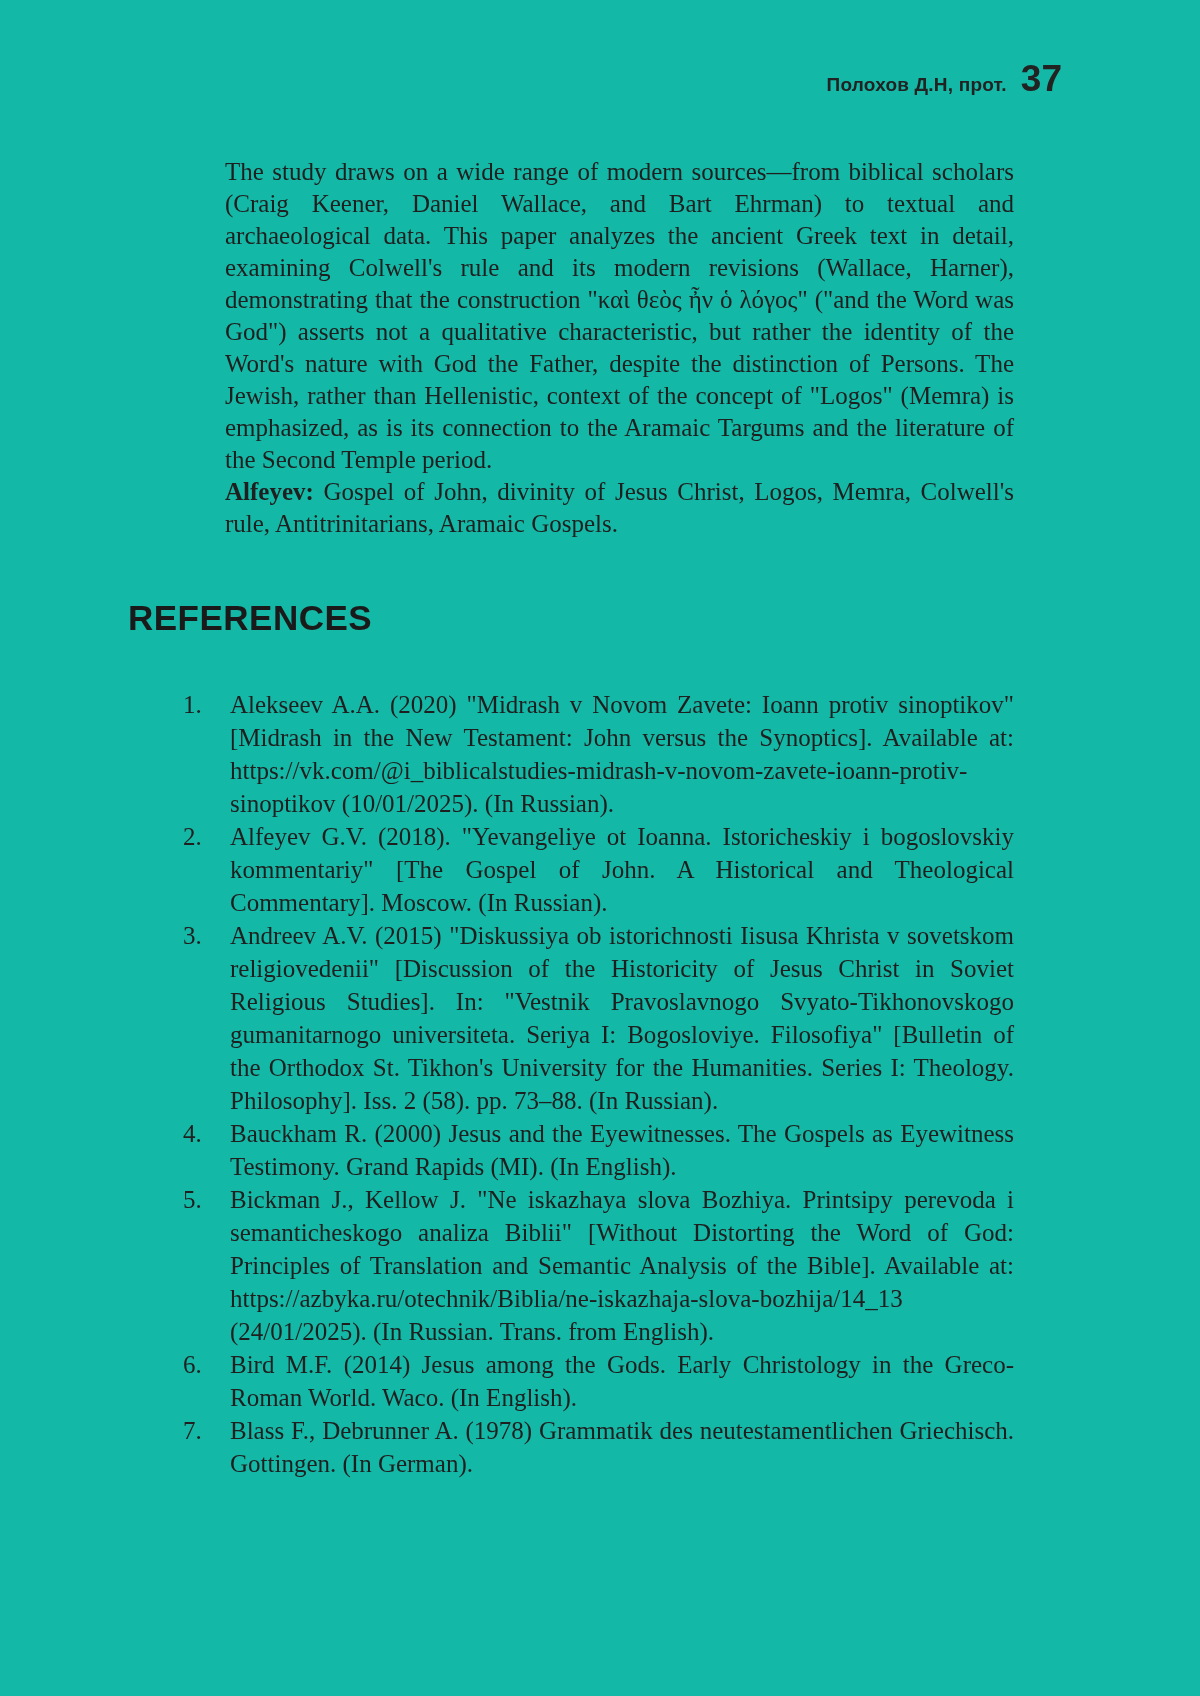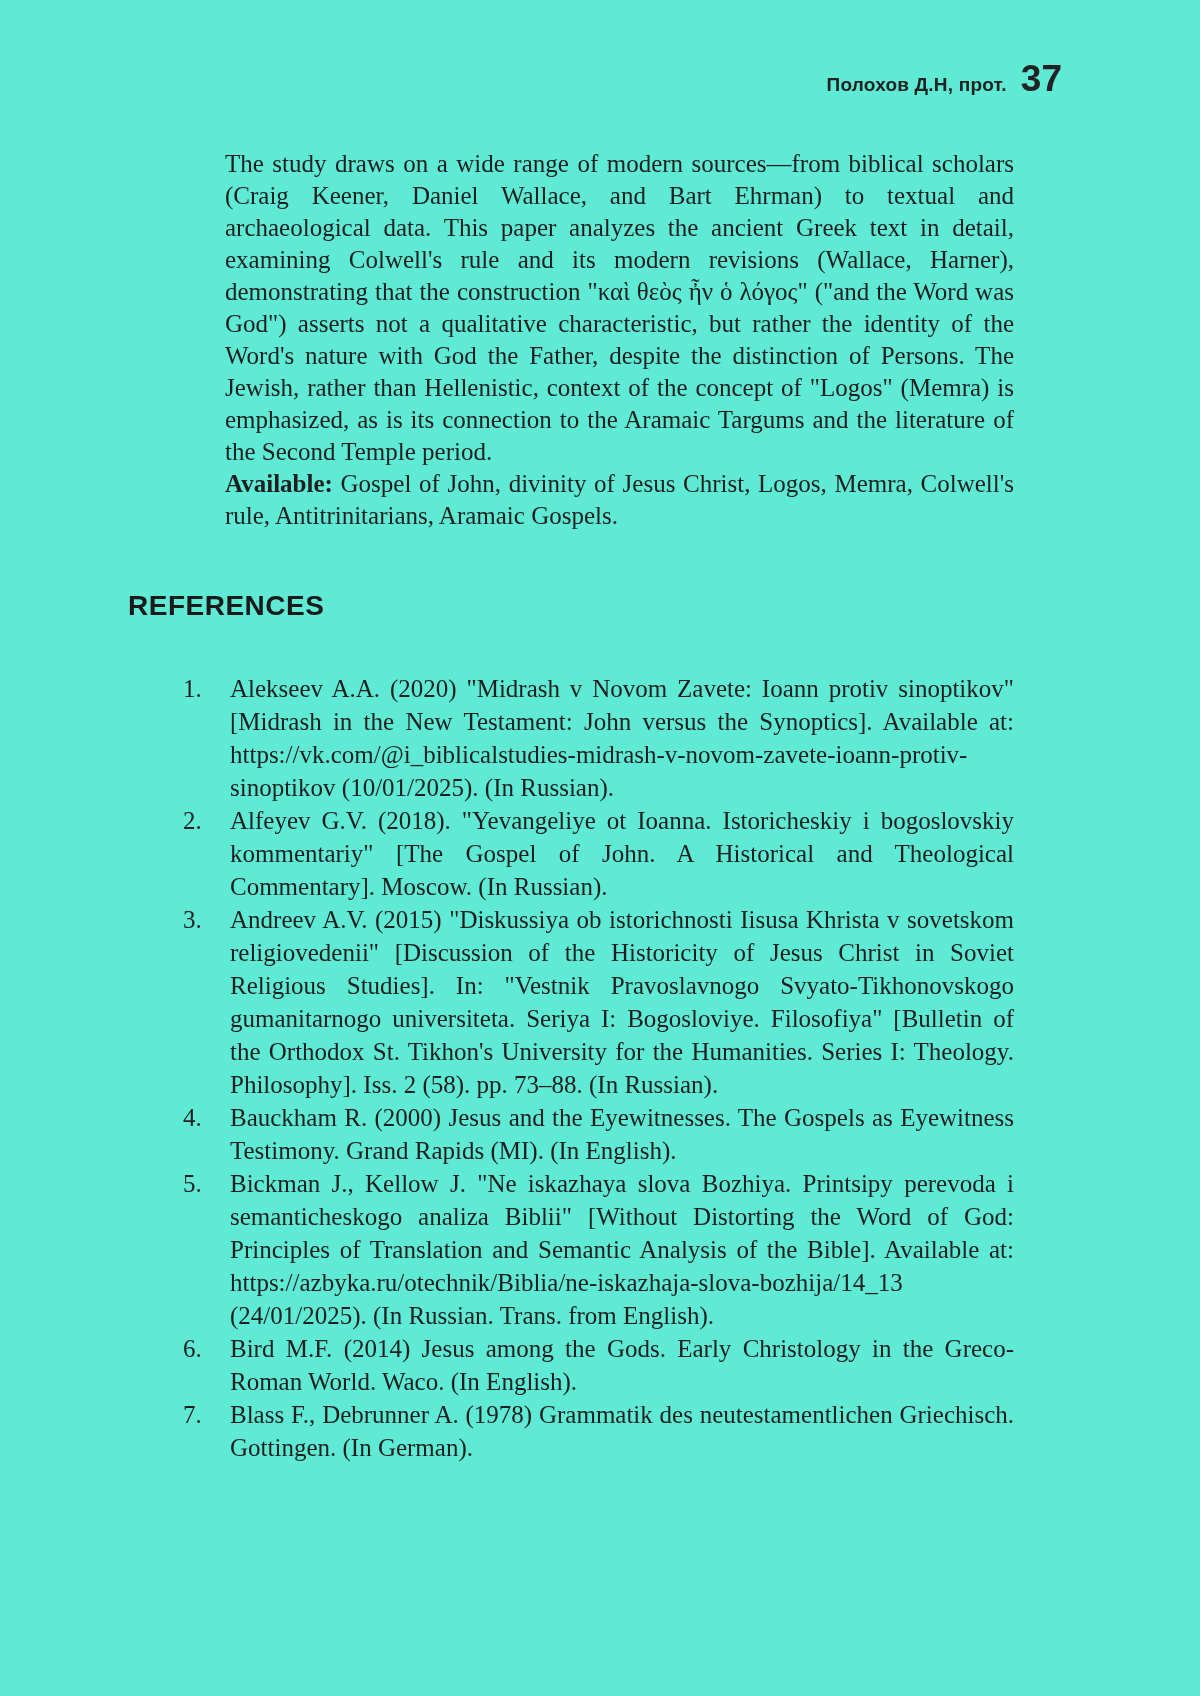--- a/index.html
+++ b/index.html
@@ -7,62 +7,62 @@
   body {
     width: 1200px;
     height: 1696px;
     position: relative;
     font-family: "Liberation Serif", serif;
     color: #1f1f1f;
   }
   .page {
     position: absolute;
     inset: 0;
-    background: #5eead4;
+    background: #14b8a6;
   }
   
   .running-head {
     position: absolute;
     top: 58px;
     right: 138px;
     display: flex;
     align-items: baseline;
     gap: 14px;
     font-family: "Liberation Sans", sans-serif;
     font-weight: bold;
     color: #222222;
   }
   .running-title { font-size: 19px; letter-spacing: 0.2px; }
   .page-number { font-size: 37px; }
 
   
   .content {
     position: absolute;
     left: 128px;
-    top: 148px;
+    top: 156px;
     width: 886px;
   }
 
   
   .abstract {
     margin-left: 97px;
     width: 789px;
     font-size: 25px;
     line-height: 32px;
     text-align: justify;
     overflow-wrap: break-word;
   }
   .abstract .kw-label { font-weight: bold; }
 
   
   .ref-heading {
     margin-top: 58px;
     font-family: "Liberation Sans", sans-serif;
     font-weight: bold;
-    font-size: 28px;
+    font-size: 35px;
     letter-spacing: 0.5px;
     color: #1a1a1a;
   }
   .ref-list {
     margin-top: 50px;
     margin-left: 55px;
     width: 831px;
     list-style: none;
   }
   .ref-item {
@@ -89,21 +89,21 @@
   <header class="running-head">
     <span class="running-title">Полохов Д.Н, прот.</span>
     <span class="page-number">37</span>
   </header>
 
   <main class="content">
 
     <section class="abstract">
       <div>The study draws on a wide range of modern sources—from biblical scholars (Craig Keener, Daniel Wallace, and Bart Ehrman) to textual and archaeological data. This paper analyzes the ancient Greek text in detail, examining Colwell's rule and its modern revisions (Wallace, Harner), demonstrating that the construction "καὶ θεὸς ἦν ὁ λόγος" ("and the Word was God") asserts not a qualitative characteristic, but rather the identity of the Word's nature with God the Father, despite the distinction of Persons. The Jewish, rather than Hellenistic, context of the concept of "Logos" (Memra) is emphasized, as is its connection to the Aramaic Targums and the literature of the Second Temple period.</div>
       <div>
-        <span class="kw-label">Available:</span><span> Gospel of John, divinity of Jesus Christ, Logos, Memra, Colwell's rule, Antitrinitarians, Aramaic Gospels.</span>
+        <span class="kw-label">Alfeyev:</span><span> Gospel of John, divinity of Jesus Christ, Logos, Memra, Colwell's rule, Antitrinitarians, Aramaic Gospels.</span>
       </div>
     </section>
 
     <h2 class="ref-heading">REFERENCES</h2>
 
     <ol class="ref-list">
       <li class="ref-item">
         <span class="ref-num">1.</span>
         <span class="ref-text">Alekseev A.A. (2020) "Midrash v Novom Zavete: Ioann protiv sinoptikov" [Midrash in the New Testament: John versus the Synoptics]. Available at: https://vk.com/@i_biblicalstudies-midrash-v-novom-zavete-ioann-protiv-sinoptikov (10/01/2025). (In Russian).</span>
       </li>

